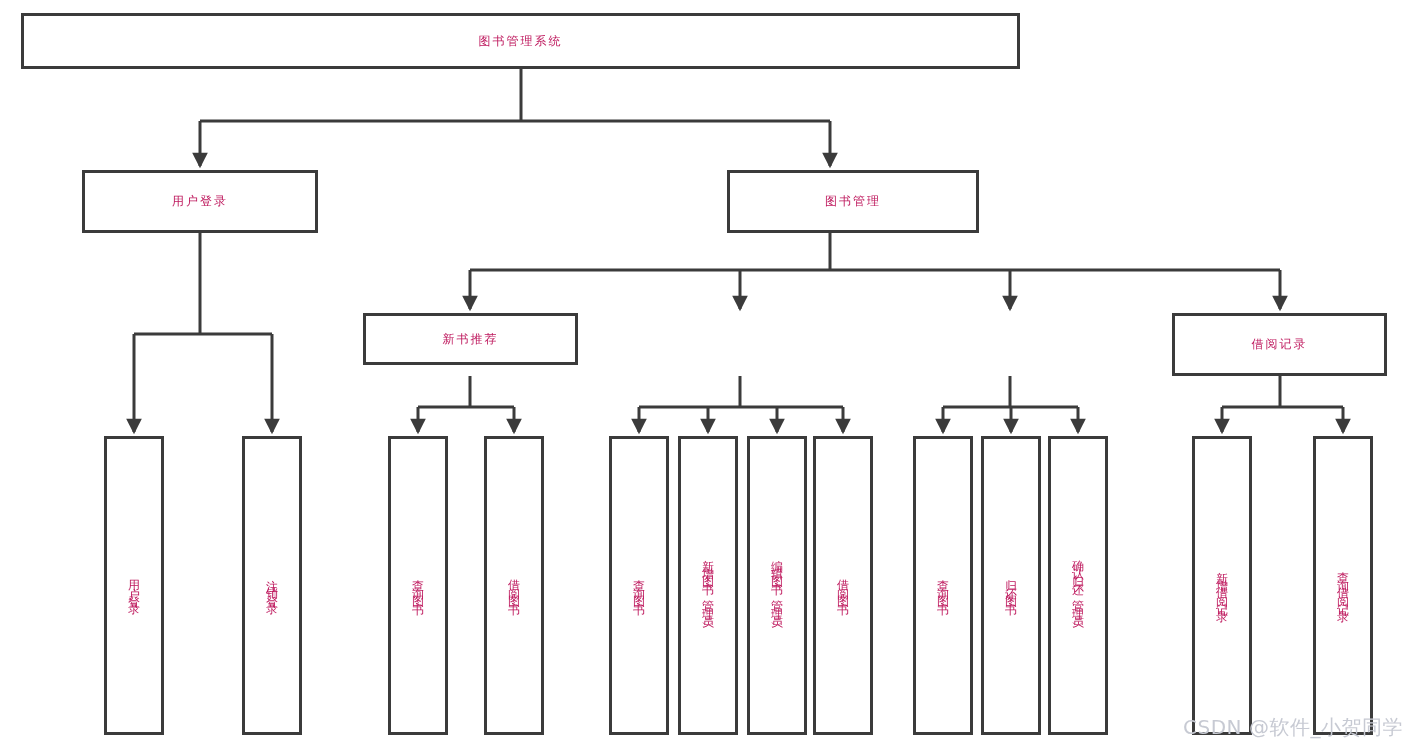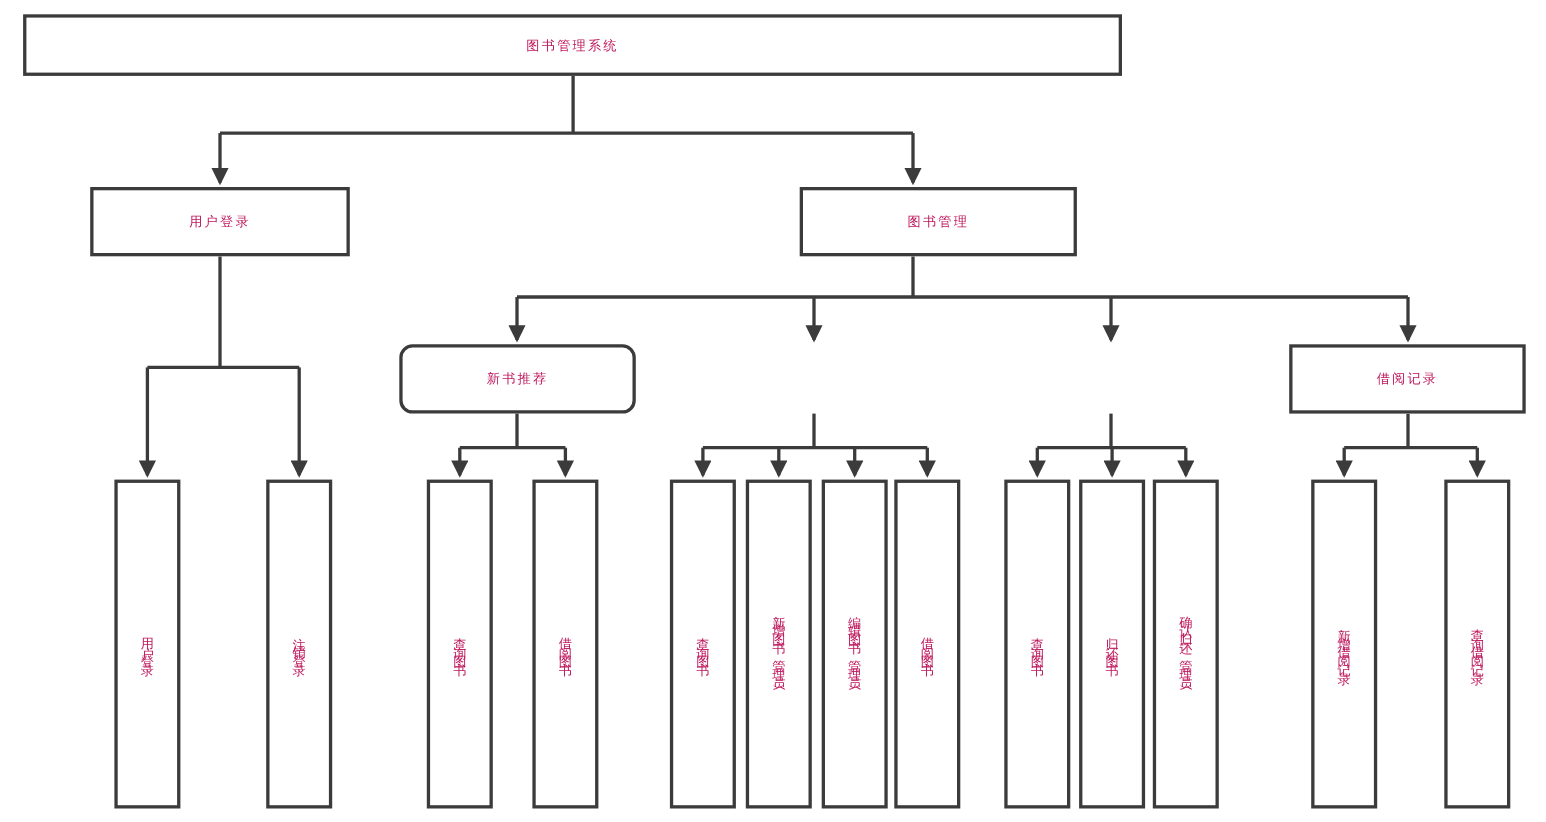--- a/index.html
+++ b/index.html
@@ -106,21 +106,21 @@
     <span class="label">图书管理系统</span>
   </div>
 
   <div class="node" style="left:82px;top:170px;width:236px;height:63px;">
     <span class="label">用户登录</span>
   </div>
   <div class="node" style="left:712px;top:170px;width:252px;height:63px;margin-left:15px;">
     <span class="label">图书管理</span>
   </div>
 
-  <div class="node" style="left:363px;top:313px;width:215px;height:63px;border-radius:12px;">
+  <div class="node" style="left:363px;top:313px;width:215px;height:52px;">
     <span class="label">新书推荐</span>
   </div>
   <div class="node" style="left:1172px;top:313px;width:215px;height:63px;">
     <span class="label">借阅记录</span>
   </div>
 
   <div class="node leaf" style="left:104px;top:436px;width:60px;height:299px;">
     <span class="label">用户登录</span>
   </div>
   <div class="node leaf" style="left:242px;top:436px;width:60px;height:299px;">
@@ -157,14 +157,15 @@
     <span class="label">确认归还（管理员）</span>
   </div>
 
   <div class="node leaf" style="left:1192px;top:436px;width:60px;height:299px;">
     <span class="label">新增借阅记录</span>
   </div>
   <div class="node leaf" style="left:1313px;top:436px;width:60px;height:299px;">
     <span class="label">查询借阅记录</span>
   </div>
 
+  <div class="watermark">CSDN @软件_小贺同学</div>
 
 </div>
 
 </body></html>

